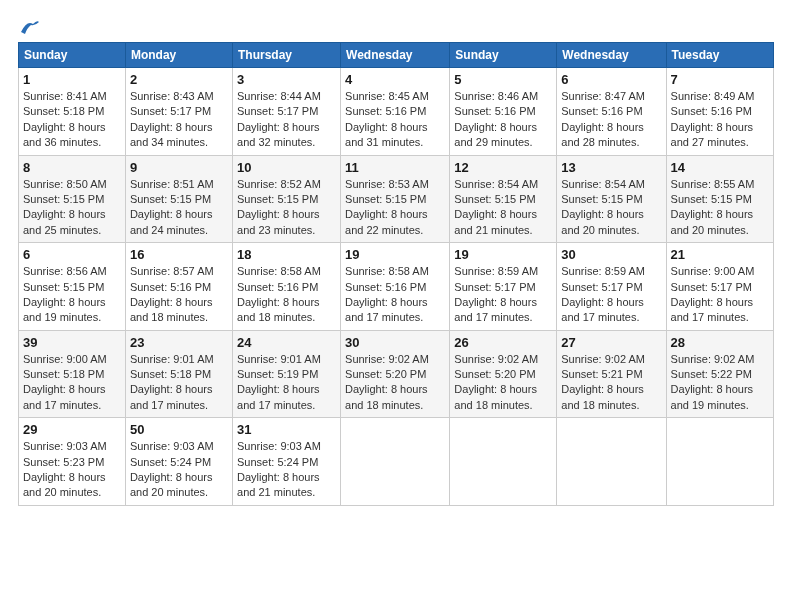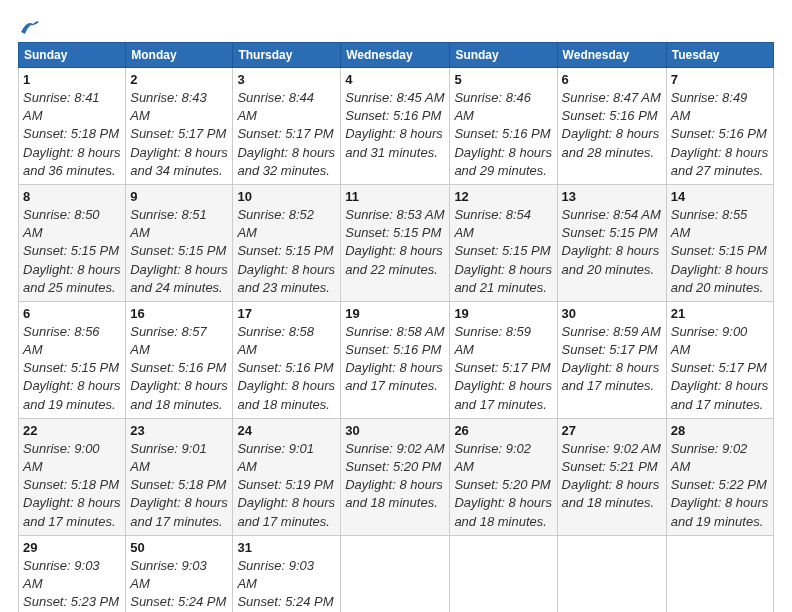--- a/index.html
+++ b/index.html
@@ -66,24 +66,23 @@
       background: #f5f5f5;
     }
     .day-number {
       font-size: 13px;
       font-weight: bold;
       color: #1a1a1a;
       display: block;
       margin-bottom: 2px;
     }
     .day-info {
-      font-size: 13px;
+      font-size: 11px;
       color: #333;
       line-height: 1.4;
-      font-style: italic;
     }
     .empty-cell {
       background: #fff !important;
     }
     .last-row td {
       height: 70px;
     }
   </style>
 </head>
 <body>
@@ -181,21 +180,21 @@
         <tr>
           <td>
         <span class="day-number">6</span>
         <span class="day-info">Sunrise: 8:56 AM<br>Sunset: 5:15 PM<br>Daylight: 8 hours and 19 minutes.</span>
       </td>
           <td>
         <span class="day-number">16</span>
         <span class="day-info">Sunrise: 8:57 AM<br>Sunset: 5:16 PM<br>Daylight: 8 hours and 18 minutes.</span>
       </td>
           <td>
-        <span class="day-number">17</span>
+        <span class="day-number">18</span>
         <span class="day-info">Sunrise: 8:58 AM<br>Sunset: 5:16 PM<br>Daylight: 8 hours and 18 minutes.</span>
       </td>
           <td>
         <span class="day-number">19</span>
         <span class="day-info">Sunrise: 8:58 AM<br>Sunset: 5:16 PM<br>Daylight: 8 hours and 17 minutes.</span>
       </td>
           <td>
         <span class="day-number">19</span>
         <span class="day-info">Sunrise: 8:59 AM<br>Sunset: 5:17 PM<br>Daylight: 8 hours and 17 minutes.</span>
       </td>
@@ -203,21 +202,21 @@
         <span class="day-number">30</span>
         <span class="day-info">Sunrise: 8:59 AM<br>Sunset: 5:17 PM<br>Daylight: 8 hours and 17 minutes.</span>
       </td>
           <td>
         <span class="day-number">21</span>
         <span class="day-info">Sunrise: 9:00 AM<br>Sunset: 5:17 PM<br>Daylight: 8 hours and 17 minutes.</span>
       </td>
         </tr>
         <tr>
           <td>
-        <span class="day-number">22</span>
+        <span class="day-number">39</span>
         <span class="day-info">Sunrise: 9:00 AM<br>Sunset: 5:18 PM<br>Daylight: 8 hours and 17 minutes.</span>
       </td>
           <td>
         <span class="day-number">23</span>
         <span class="day-info">Sunrise: 9:01 AM<br>Sunset: 5:18 PM<br>Daylight: 8 hours and 17 minutes.</span>
       </td>
           <td>
         <span class="day-number">24</span>
         <span class="day-info">Sunrise: 9:01 AM<br>Sunset: 5:19 PM<br>Daylight: 8 hours and 17 minutes.</span>
       </td>

